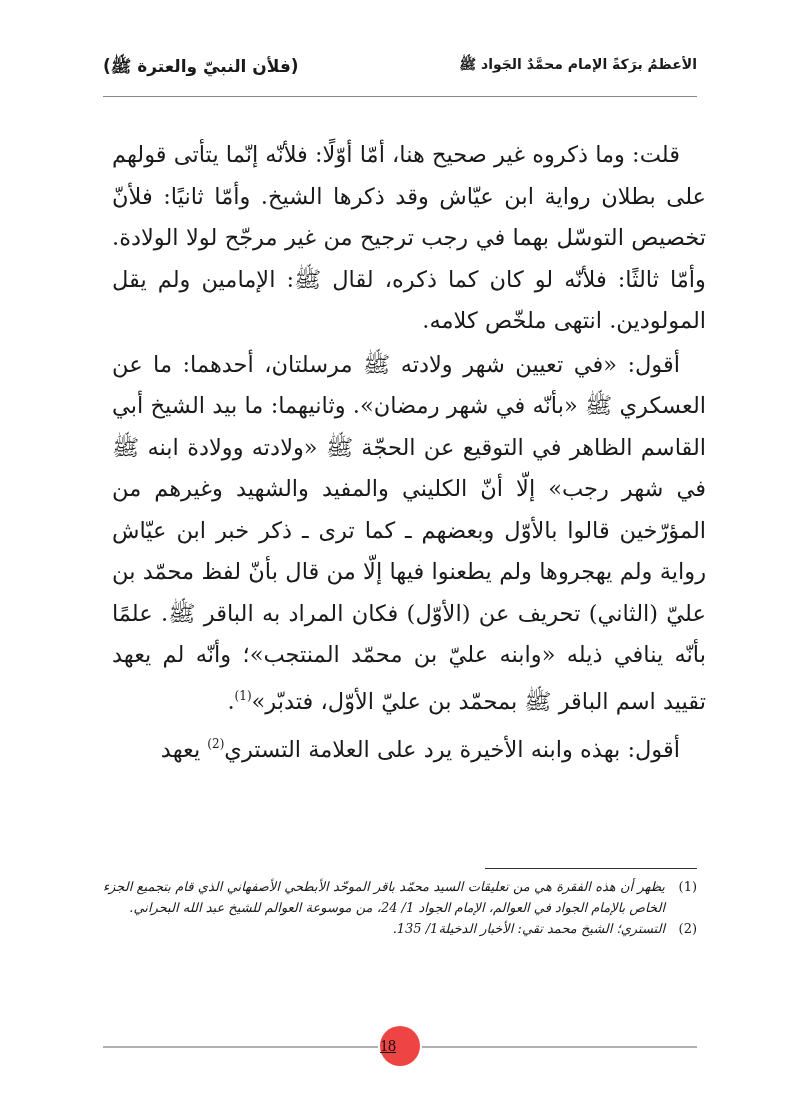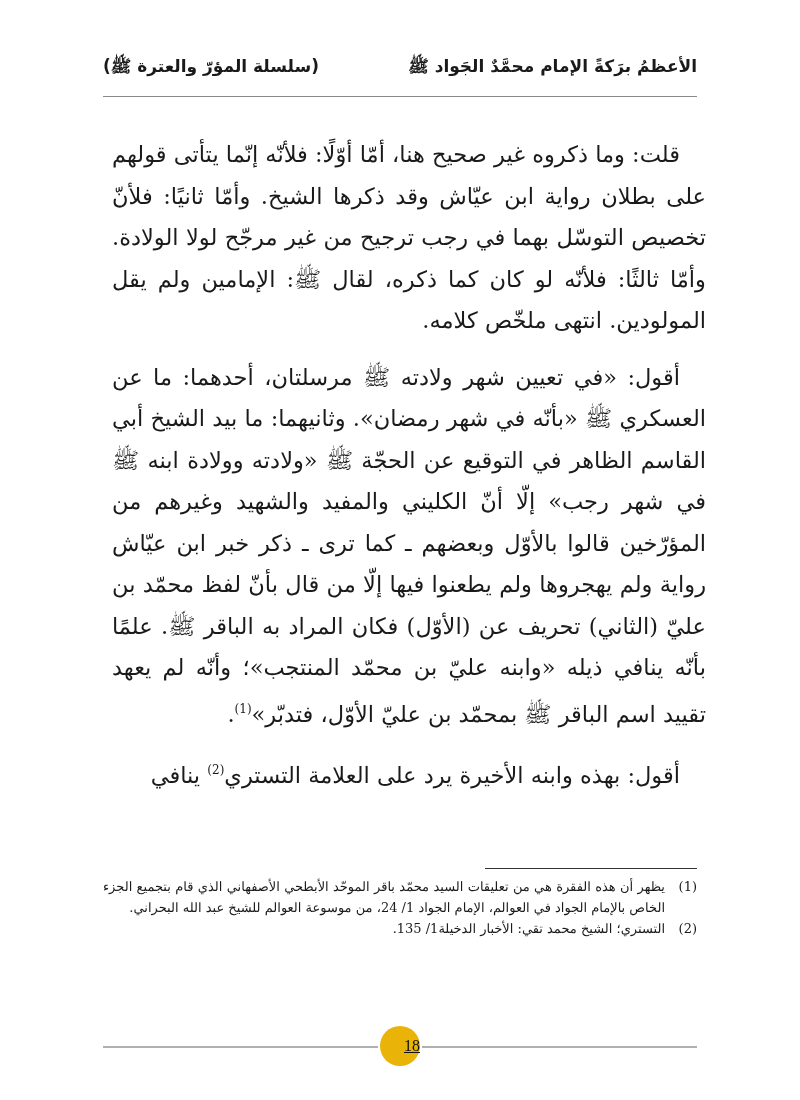--- a/index.html
+++ b/index.html
@@ -1,57 +1,57 @@
 <!DOCTYPE html>
 <html><head>
 <meta charset="utf-8">
 <style>
   html, body { margin: 0; padding: 0; background: #ffffff; }
   body { width: 800px; height: 1100px; position: relative; overflow: hidden;
          font-family: "DejaVu Sans", sans-serif; color: #1a1a1a; }
   .header { position: absolute; top: 56px; left: 103px; width: 594px; height: 30px; direction: rtl; }
-  .header .right { position: absolute; right: 0; top: 0; font-weight: bold; font-size: 17px; white-space: nowrap; }
+  .header .right { position: absolute; right: 0; top: 0; font-weight: bold; font-size: 14px; white-space: nowrap; }
   .header .left { position: absolute; left: 0; top: 0; font-weight: bold; font-size: 17px; white-space: nowrap; }
   .header-rule { position: absolute; top: 96px; left: 103px; width: 594px; height: 1px; background: #8a8a8a; }
 
   .body-text { position: absolute; top: 134px; left: 112px; width: 594px; direction: rtl;
                text-align: justify; text-align-last: right; font-family: "DejaVu Serif", serif;
                font-size: 22.5px; line-height: 41.5px; }
   .body-text p { margin: 0; text-indent: 26px; }
-  .body-text p.gap { margin-top: 15px; }
+  .body-text p.gap { margin-top: 2px; }
   sup { font-size: 12px; }
 
   .fn-rule { position: absolute; top: 868px; left: 485px; width: 212px; height: 1px; background: #333; }
   .footnotes { position: absolute; top: 876px; left: 103px; width: 594px; direction: rtl;
                font-family: "DejaVu Serif", serif; font-size: 13px; line-height: 21px; }
   .fn { display: flex; direction: rtl; }
   .fn .num { flex: 0 0 32px; }
-  .fn .txt { flex: 1; text-align: justify; text-align-last: right; }
+  .fn .txt { flex: 1; text-align: justify; text-align-last: right; font-style: italic; }
 
   .page-num-wrap { position: absolute; top: 1026px; left: 103px; width: 594px; height: 40px; }
   .pn-line { position: absolute; top: 20px; height: 2px; background: #b0b0b0; }
   .pn-line.l { left: 0; width: 275px; }
   .pn-line.r { right: 0; width: 275px; }
   .pn-circle { position: absolute; left: 277px; top: 0; width: 40px; height: 40px; border-radius: 50%;
-               background: #eab308; text-align: right; line-height: 40px;
+               background: #ef4444; text-align: left; line-height: 40px;
                font-family: "Liberation Serif", serif; font-size: 16px; color: #111; text-decoration: underline; }
 </style>
 </head>
 <body>
 
 <div class="header">
   <span class="right">الأعظمُ برَكةً الإمام محمَّدٌ الجَواد ﷺ</span>
-  <span class="left">(سلسلة المؤرّ والعترة ﷺ)</span>
+  <span class="left">(فلأن النبيّ والعترة ﷺ)</span>
 </div>
 <div class="header-rule"></div>
 
 <div class="body-text">
   <p>قلت: وما ذكروه غير صحيح هنا، أمّا أوّلًا: فلأنّه إنّما يتأتى قولهم على بطلان رواية ابن عيّاش وقد ذكرها الشيخ. وأمّا ثانيًا: فلأنّ تخصيص التوسّل بهما في رجب ترجيح من غير مرجّح لولا الولادة. وأمّا ثالثًا: فلأنّه لو كان كما ذكره، لقال ﷺ: الإمامين ولم يقل المولودين. انتهى ملخّص كلامه.</p>
   <p class="gap"><span>أقول: «في تعيين شهر ولادته ﷺ مرسلتان، أحدهما: ما عن العسكري ﷺ «بأنّه في شهر رمضان». وثانيهما: ما بيد الشيخ أبي القاسم الظاهر في التوقيع عن الحجّة ﷺ «ولادته وولادة ابنه ﷺ في شهر رجب» إلّا أنّ الكليني والمفيد والشهيد وغيرهم من المؤرّخين قالوا بالأوّل وبعضهم ـ كما ترى ـ ذكر خبر ابن عيّاش رواية ولم يهجروها ولم يطعنوا فيها إلّا من قال بأنّ لفظ محمّد بن عليّ (الثاني) تحريف عن (الأوّل) فكان المراد به الباقر ﷺ. علمًا بأنّه ينافي ذيله «وابنه عليّ بن محمّد المنتجب»؛ وأنّه لم يعهد تقييد اسم الباقر ﷺ بمحمّد بن عليّ الأوّل، فتدبّر»</span><sup>(1)</sup><span>.</span></p>
-  <p class="gap"><span>أقول: بهذه وابنه الأخيرة يرد على العلامة التستري</span><sup>(2)</sup><span> ينافي</span></p>
+  <p class="gap"><span>أقول: بهذه وابنه الأخيرة يرد على العلامة التستري</span><sup>(2)</sup><span> يعهد</span></p>
 </div>
 
 <div class="fn-rule"></div>
 <div class="footnotes">
   <div class="fn">
     <span class="num">(1)</span>
     <span class="txt">يظهر أن هذه الفقرة هي من تعليقات السيد محمّد باقر الموحّد الأبطحي الأصفهاني الذي قام بتجميع الجزء الخاص بالإمام الجواد في العوالم، الإمام الجواد 1/ 24، من موسوعة العوالم للشيخ عبد الله البحراني.</span>
   </div>
   <div class="fn">
     <span class="num">(2)</span>

